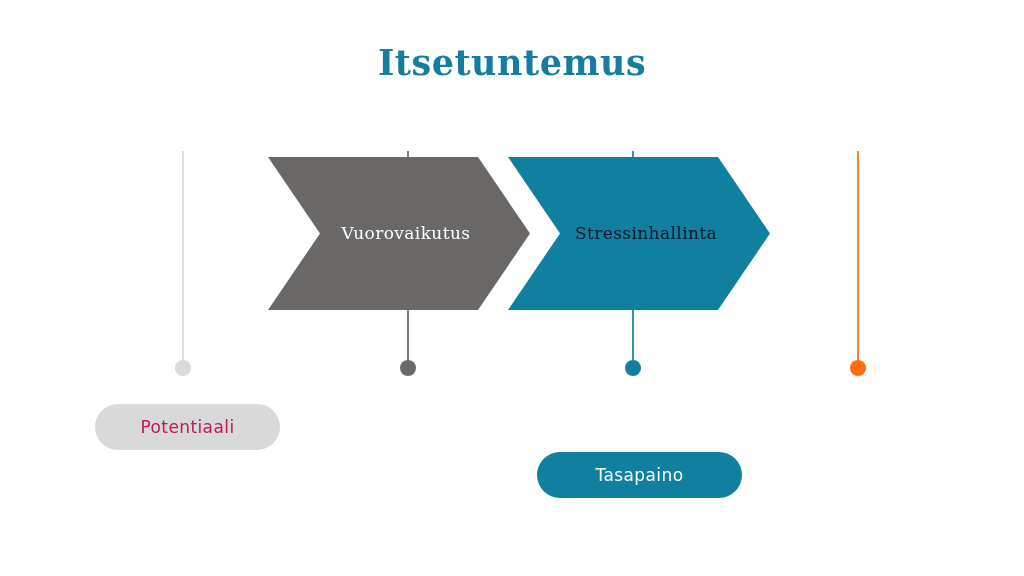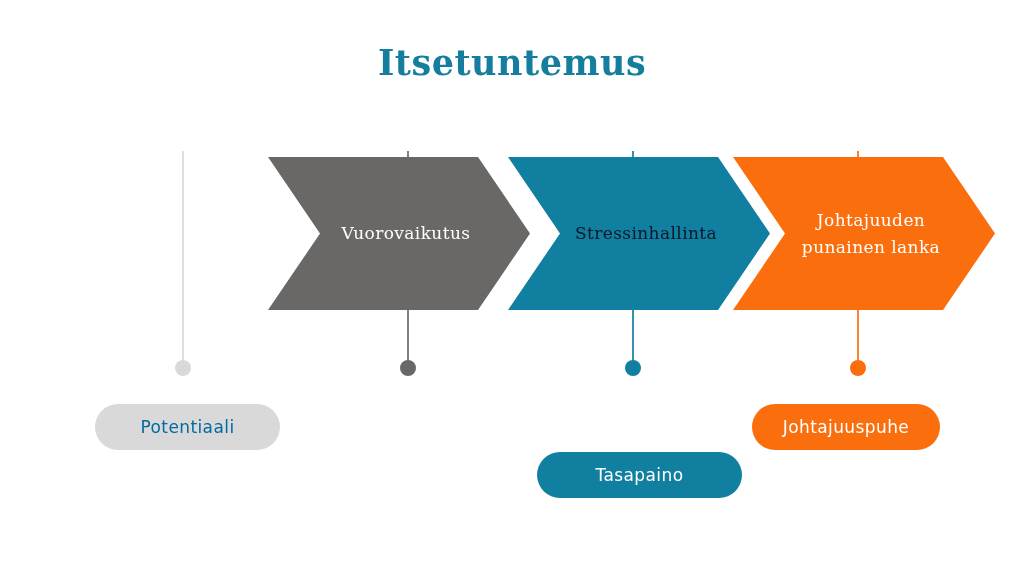--- a/index.html
+++ b/index.html
@@ -73,41 +73,34 @@
 </head>
 <body>
 
 <div class="stage">
 
   <div class="title" style="color: rgb(21, 126, 158);">Itsetuntemus</div>
 
   <div class="connector" style="left: 182px; background: rgb(217, 217, 217);"></div>
   <div class="dot" style="left: 175px; background: rgb(217, 217, 217);"></div>
   <div class="pill" style="left: 95px; width: 185px; background: rgb(217, 217, 217);">
-    <span style="color: #0369a1;">Potentiaali</span>
+    <span style="color: #be185d;">Potentiaali</span>
   </div>
 
   <div class="connector" style="left: 407px; background: rgb(106, 104, 103);"></div>
   <div class="chevron" style="left: 268px; background: rgb(106, 104, 103); justify-content: center;">
     <div class="chevron-label" style="color: rgb(255, 255, 255);">Vuorovaikutus</div>
   </div>
   <div class="dot" style="left: 400px; background: rgb(106, 104, 103);"></div>
 
   <div class="connector" style="left: 632px; background: rgb(17, 127, 159);"></div>
   <div class="chevron" style="left: 508px; background: rgb(17, 127, 159);">
     <div class="chevron-label" style="color: #0f172a;">Stressinhallinta</div>
   </div>
   <div class="dot" style="left: 625px; background: rgb(17, 127, 159);"></div>
   <div class="pill" style="left: 537px; width: 205px; background: rgb(17, 127, 159); margin-top: 48px;">
     <span style="color: rgb(255, 255, 255);">Tasapaino</span>
   </div>
 
   <div class="connector" style="left: 857px; background: rgb(250, 110, 14);"></div>
-  <div class="chevron" style="left: 733px; background: rgb(250, 110, 14);">
-    <div class="chevron-label" style="color: rgb(255, 255, 255);">Johtajuuden
-punainen lanka</div>
-  </div>
   <div class="dot" style="left: 850px; background: rgb(250, 110, 14);"></div>
-  <div class="pill" style="left: 752px; width: 188px; background: rgb(250, 110, 14);">
-    <span style="color: rgb(255, 255, 255);">Johtajuuspuhe</span>
-  </div>
 
 </div>
 
 </body></html>

